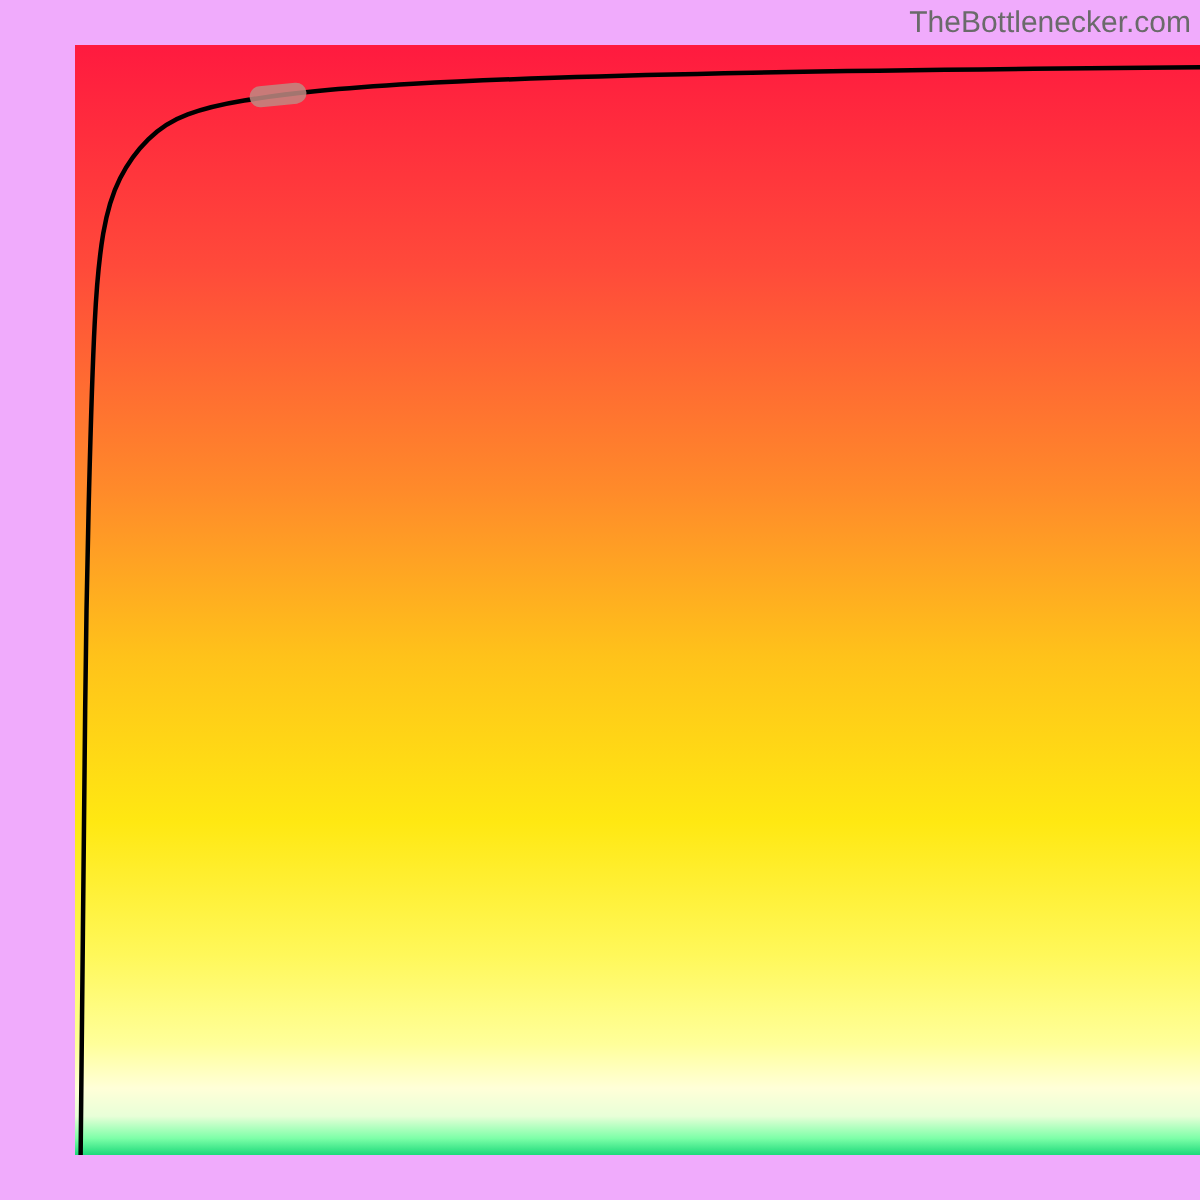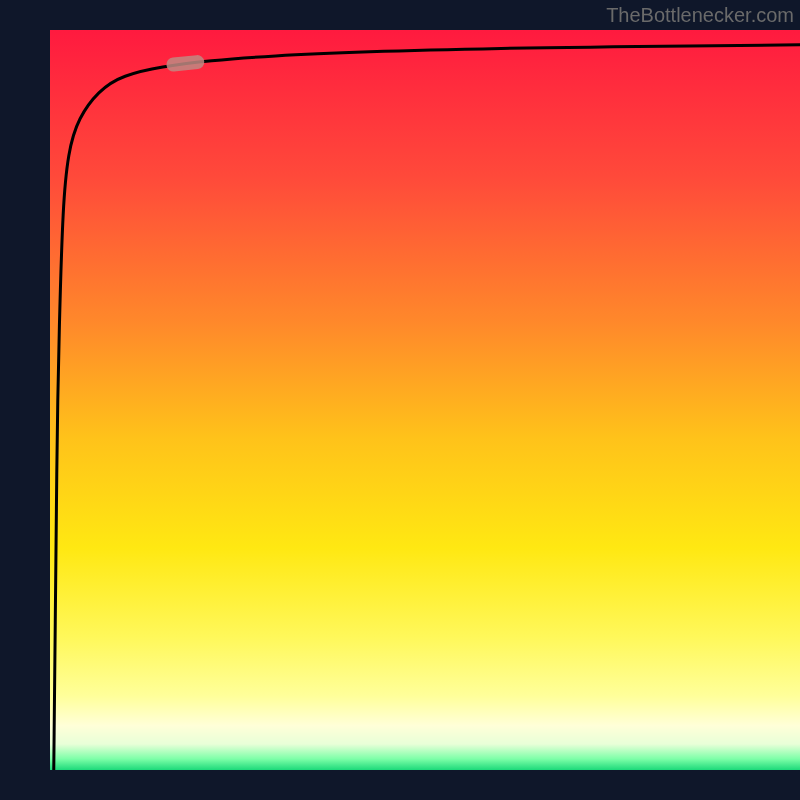--- a/index.html
+++ b/index.html
@@ -7,21 +7,21 @@
     padding: 0;
     width: 800px;
     height: 800px;
     background: #000000;
     overflow: hidden;
   }
   .canvas {
     position: relative;
     width: 800px;
     height: 800px;
-    background: #0f172a;
+    background: #f0abfc;
   }
   .plot-area {
     position: absolute;
     left: 50px;
     top: 30px;
     width: 752px;
     height: 740px;
     overflow: hidden;
   }
   .gradient-bg {

